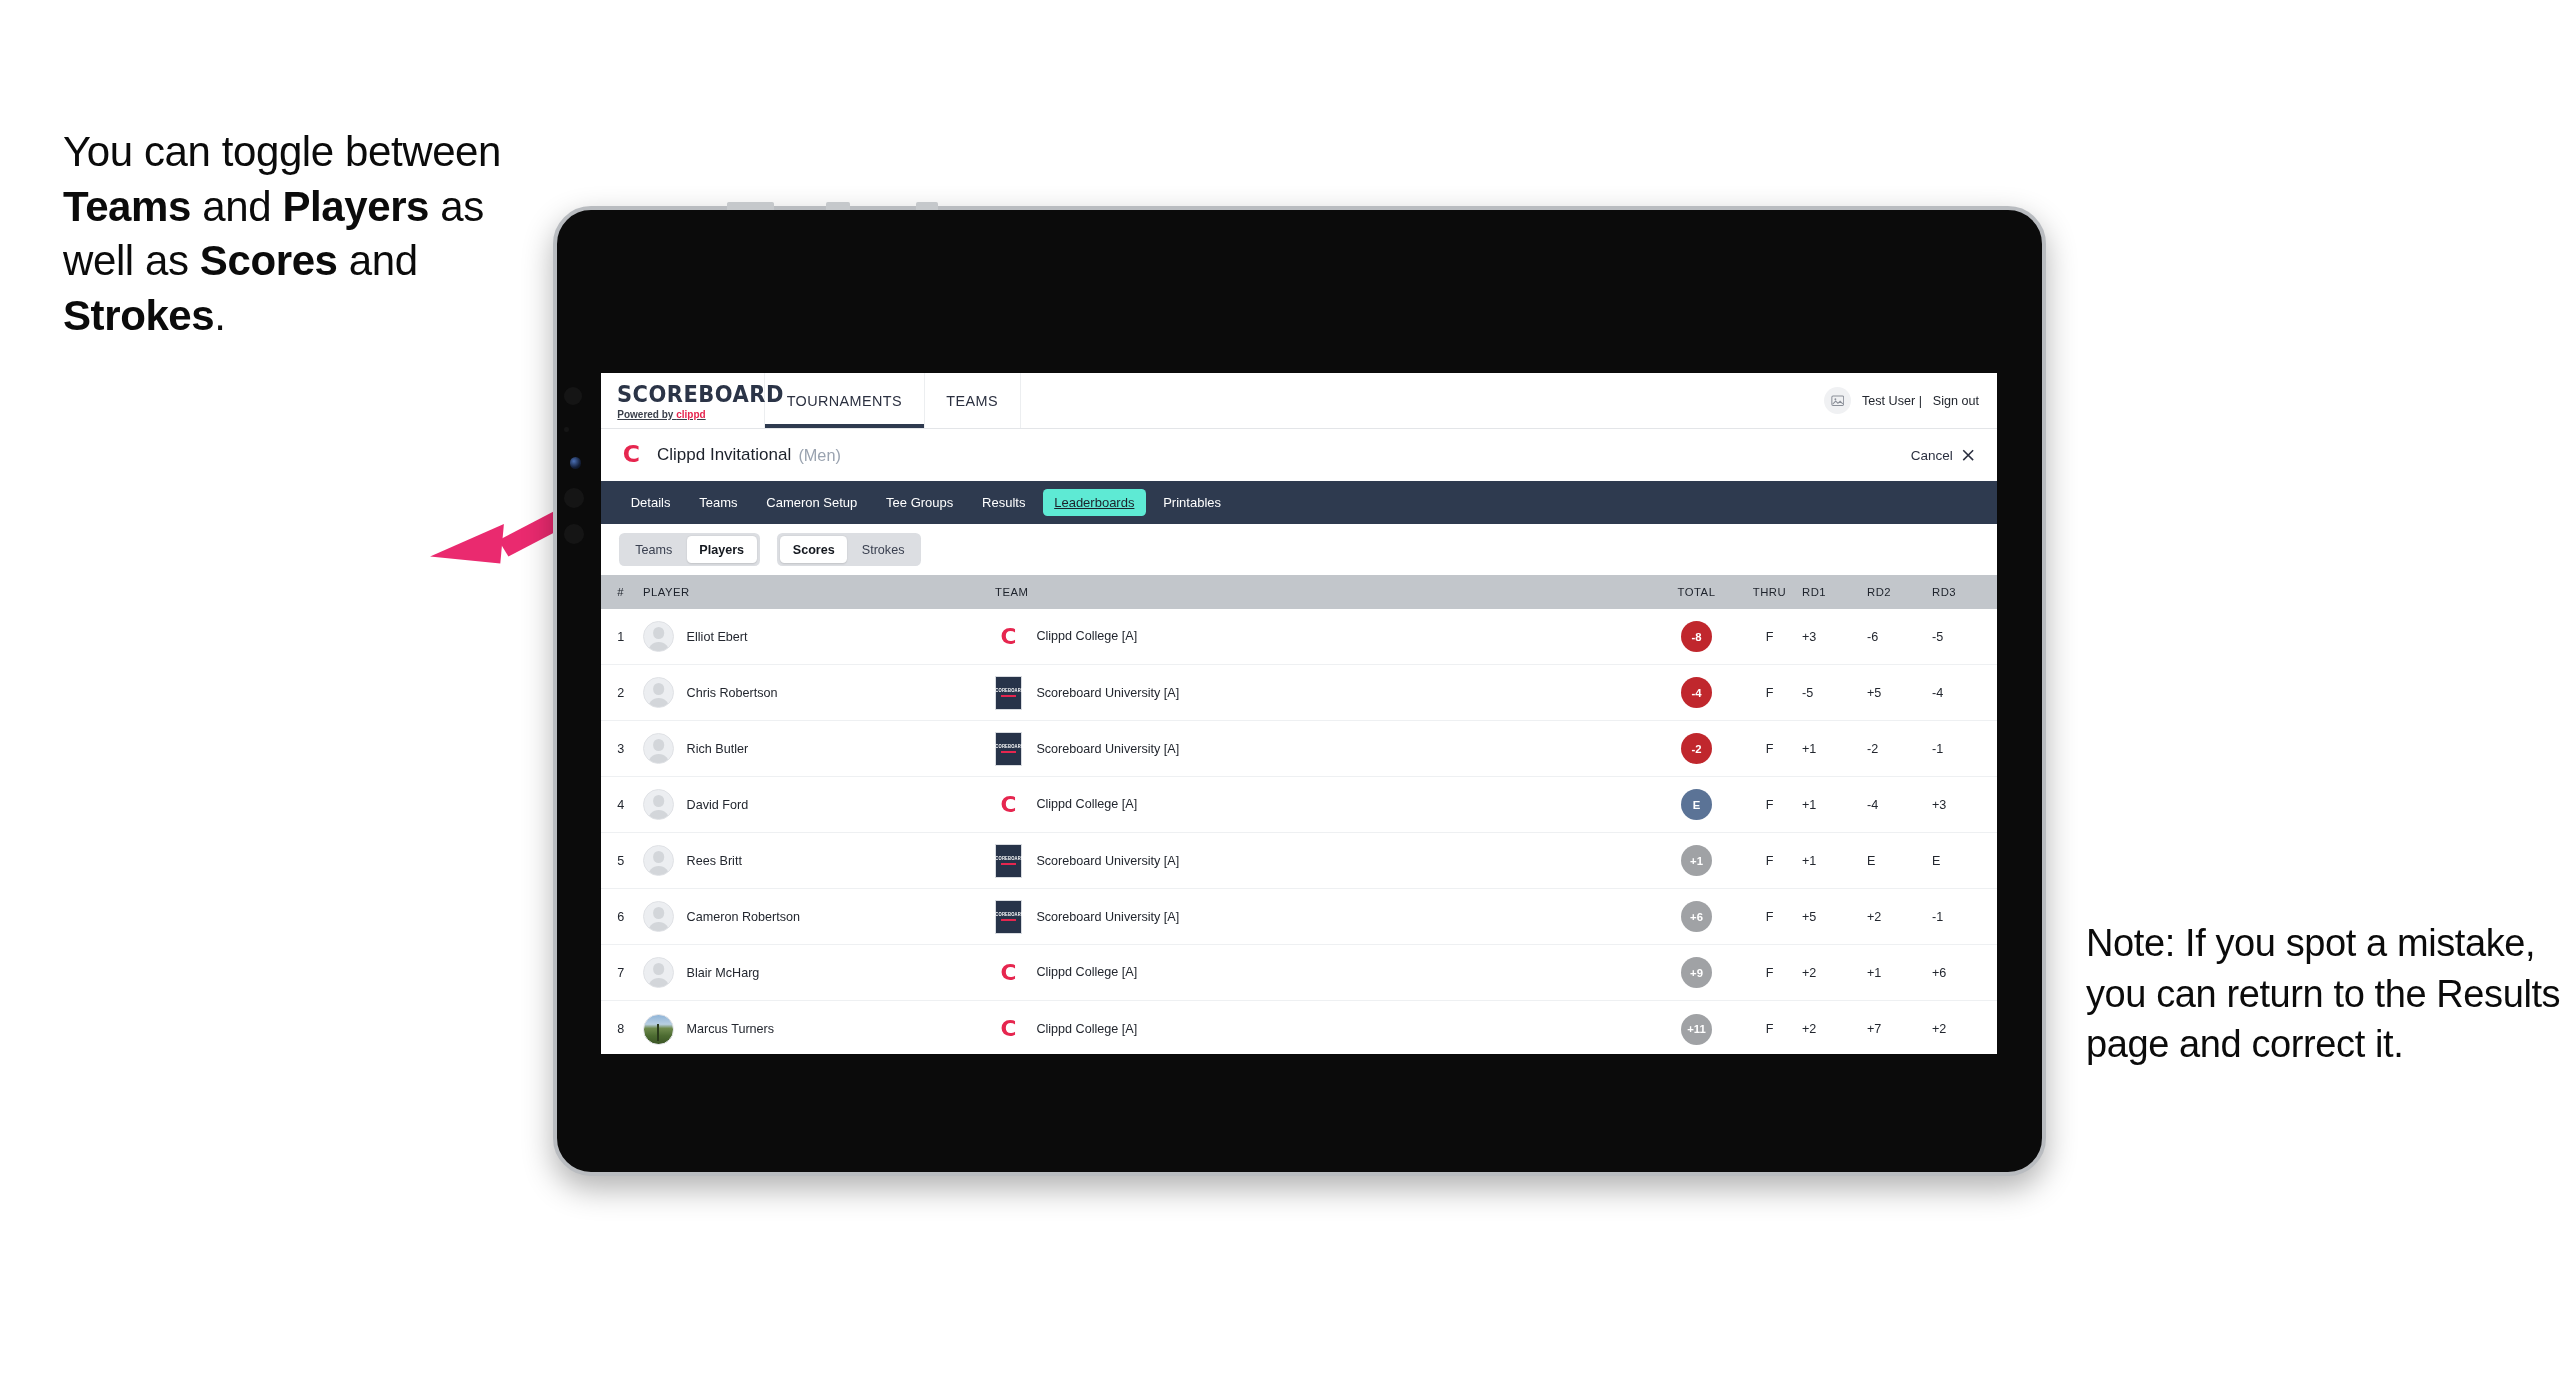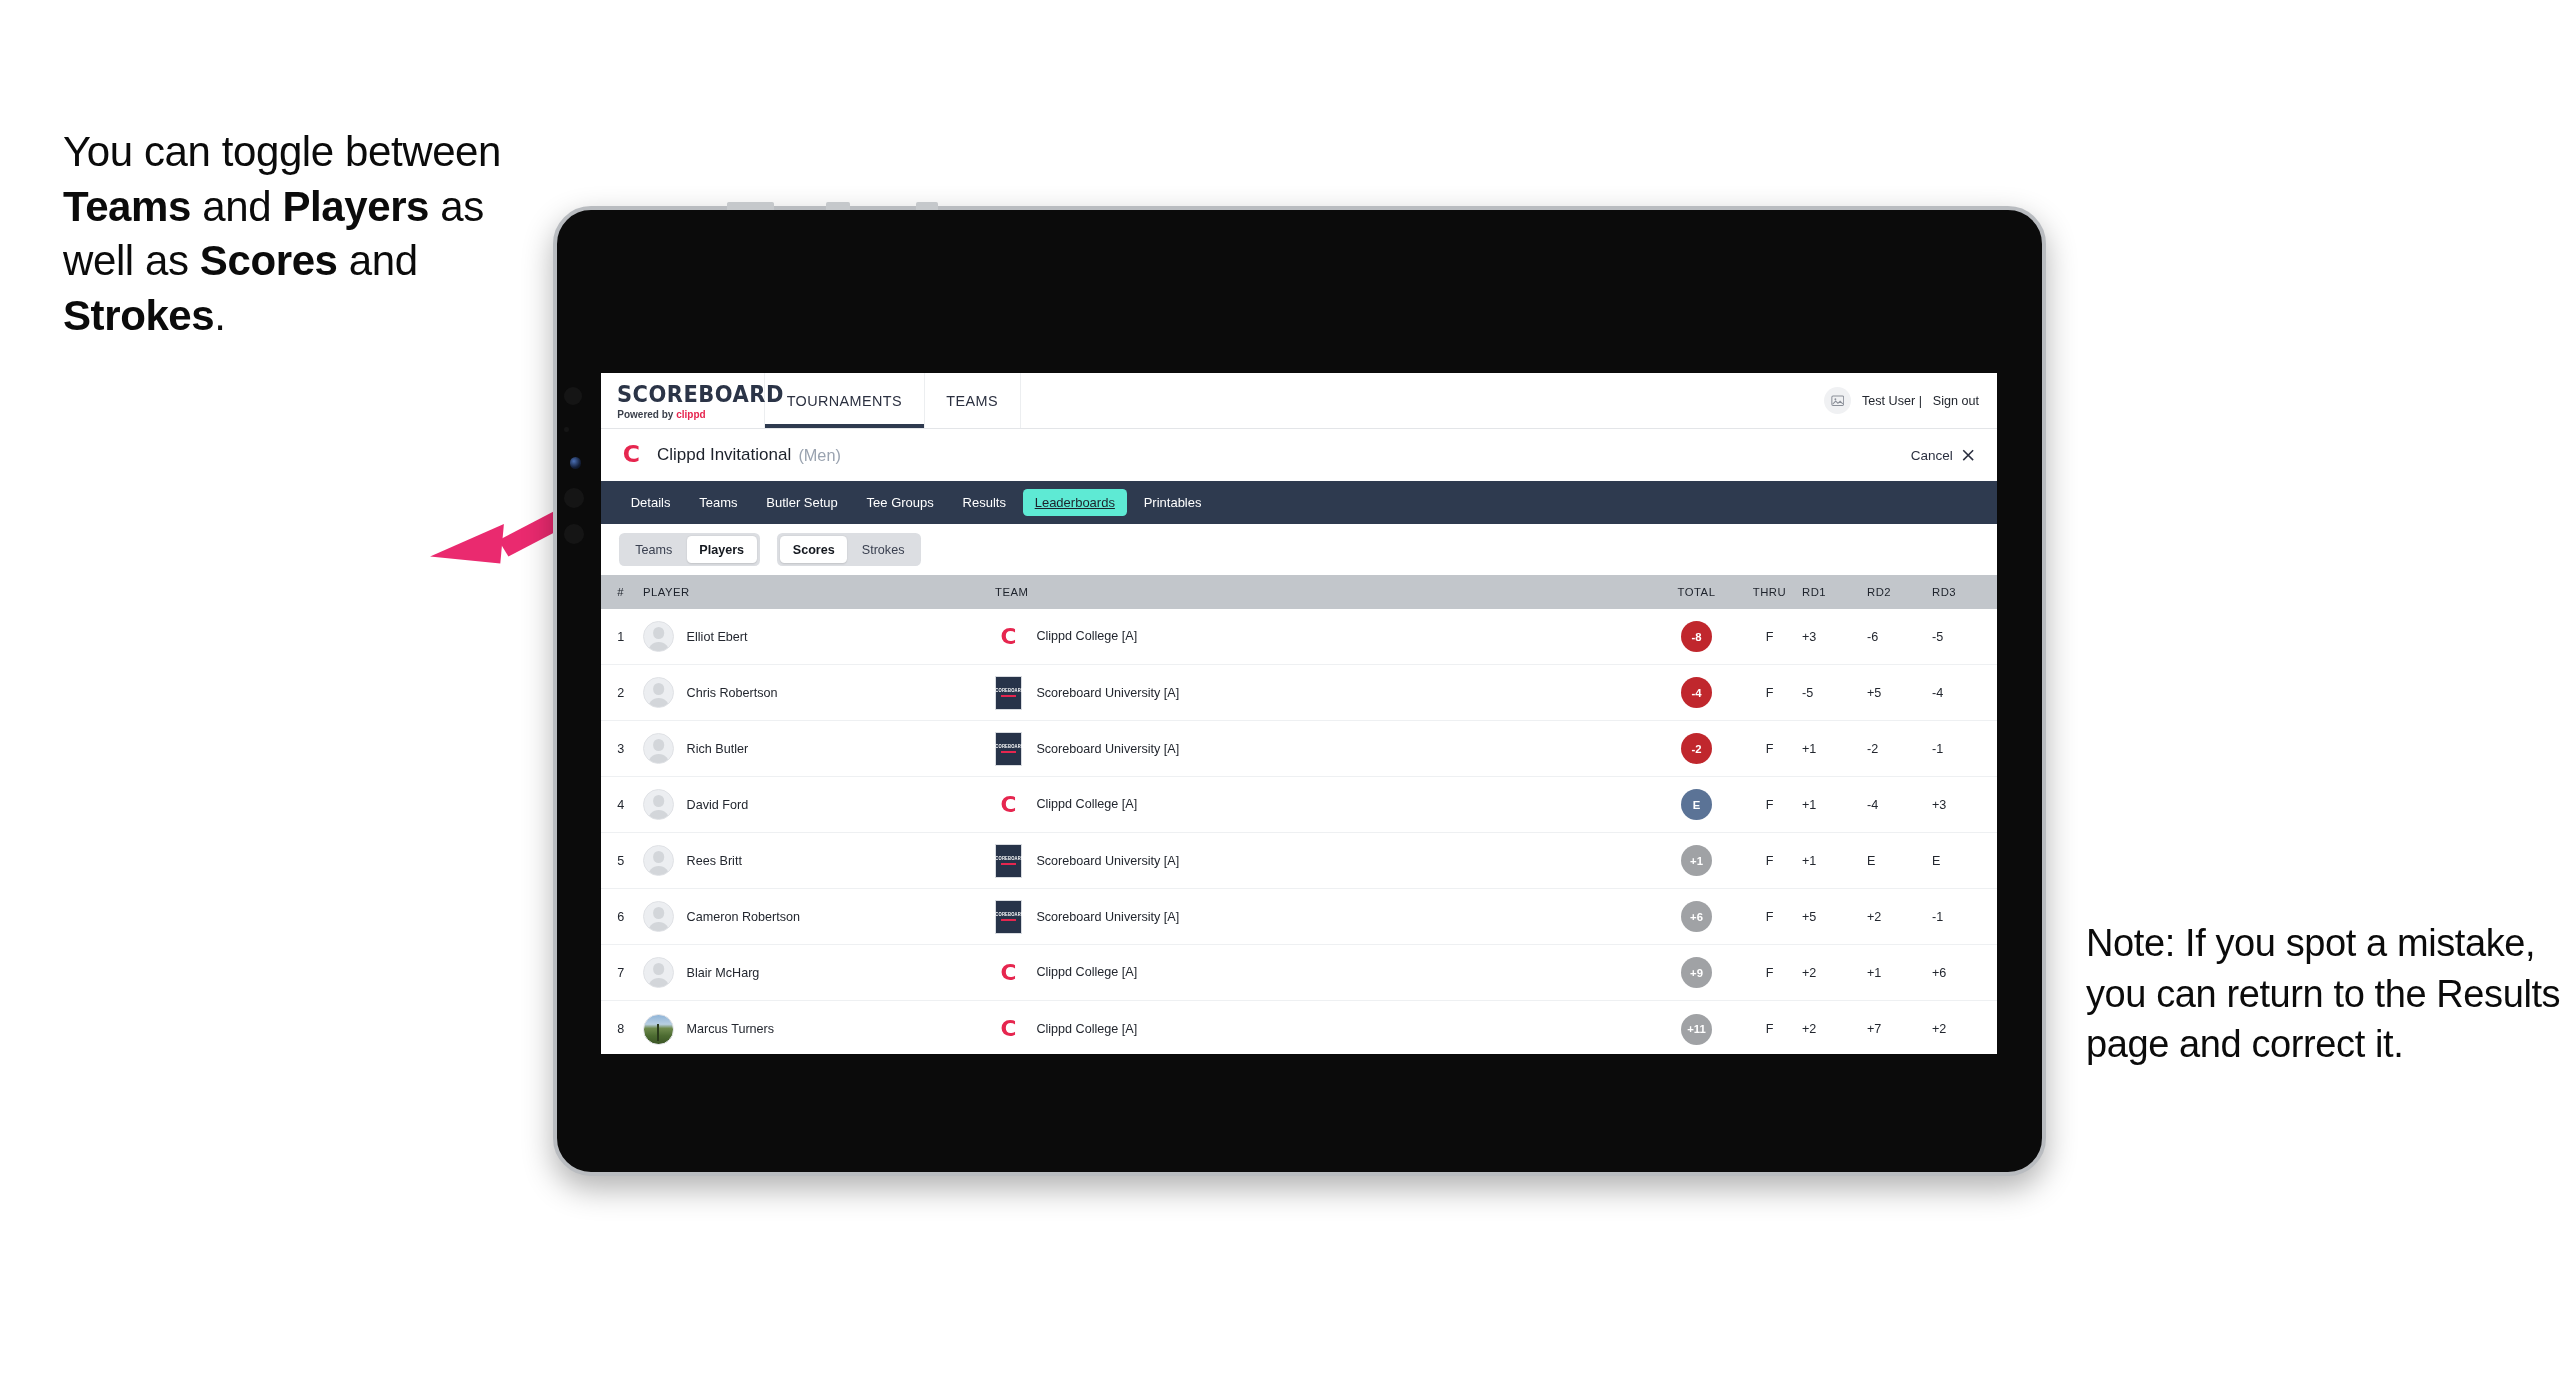--- a/index.html
+++ b/index.html
@@ -50,21 +50,21 @@
 
   
   #topbar {
     height: 56px; background:#fff; display:flex; align-items:stretch;
     border-bottom: 0.9px solid #e3e5e8; position: relative;
   }
   #brand { width: 164px; display:flex; flex-direction:column; justify-content:center;
            padding-left: 16.3px; border-right:0.9px solid #eceef0; }
   #brand .bw { font-size: 22.6px; font-weight: 800; letter-spacing: 0.5px; color:#2b3447;
                font-family:"DejaVu Sans", sans-serif; transform: scaleX(.93); transform-origin:left; }
-  #brand .pb { font-size: 10px; color:#3a3f4a; margin-top: 1.8px; font-weight:600; }
+  #brand .pb { font-size: 10px; color:#3a3f4a; margin-top: 1.8px; font-weight:600;text-decoration:underline; }
   #brand .pb i { color:#e6264f; font-style: normal; font-weight: 800; }
   .topnav-tab {
     display:flex; align-items:center; padding: 0 21.7px; font-size: 14.4px; color:#2b3040;
     letter-spacing: 0.4px; cursor:pointer; border-right:0.9px solid #eceef0; position:relative;text-align:center;
   }
   .topnav-tab.active::after {
     content:""; position:absolute; left:0; right:0; bottom:0; height:3.6px; background:#2e3a4f;
   }
   #topbar-spacer { flex:1; }
   #user-area { display:flex; align-items:center; gap:10.8px; padding-right:18px; }
@@ -183,21 +183,21 @@
           <span>Cancel</span>
           <svg width="14.4" height="14.4" viewBox="0 0 16 16">
               <path d="M2.5 2.5 L13.5 13.5 M13.5 2.5 L2.5 13.5" stroke="#2b3040" stroke-width="1.7" fill="none"></path>
             </svg>
         </div>
       </div>
 
       <div id="sec-nav">
         <div class="sec-tab">Details</div>
         <div class="sec-tab">Teams</div>
-        <div class="sec-tab">Butler Setup</div>
+        <div class="sec-tab">Cameron Setup</div>
         <div class="sec-tab">Tee Groups</div>
         <div class="sec-tab">Results</div>
         <div class="sec-tab active">Leaderboards</div>
         <div class="sec-tab">Printables</div>
       </div>
 
       <div id="toggles">
         <div class="tgroup">
           <div class="tbtn">Teams</div>
           <div class="tbtn on">Players</div>

